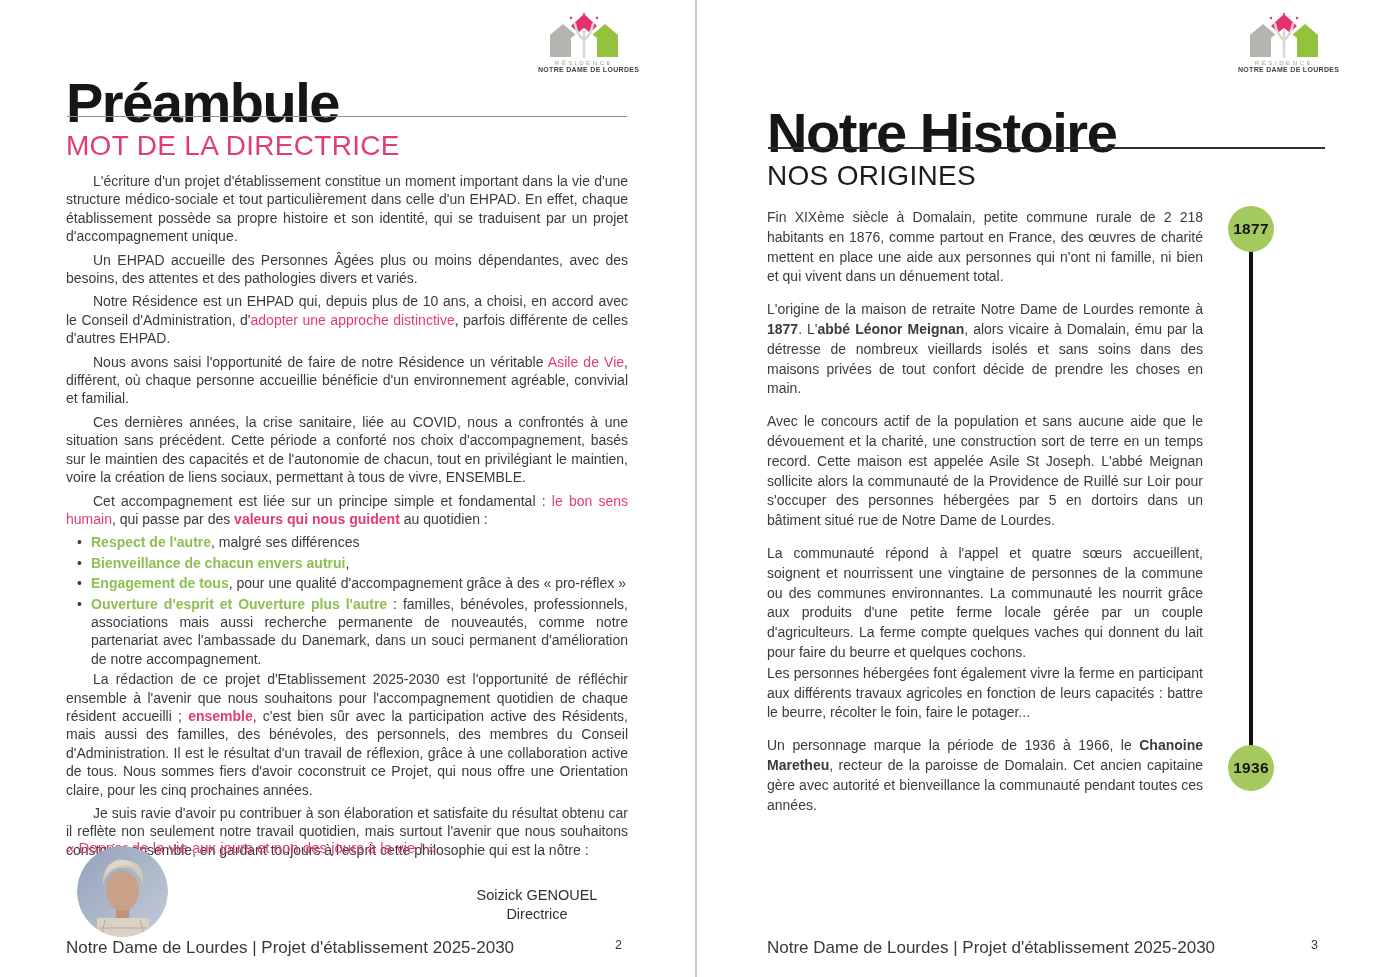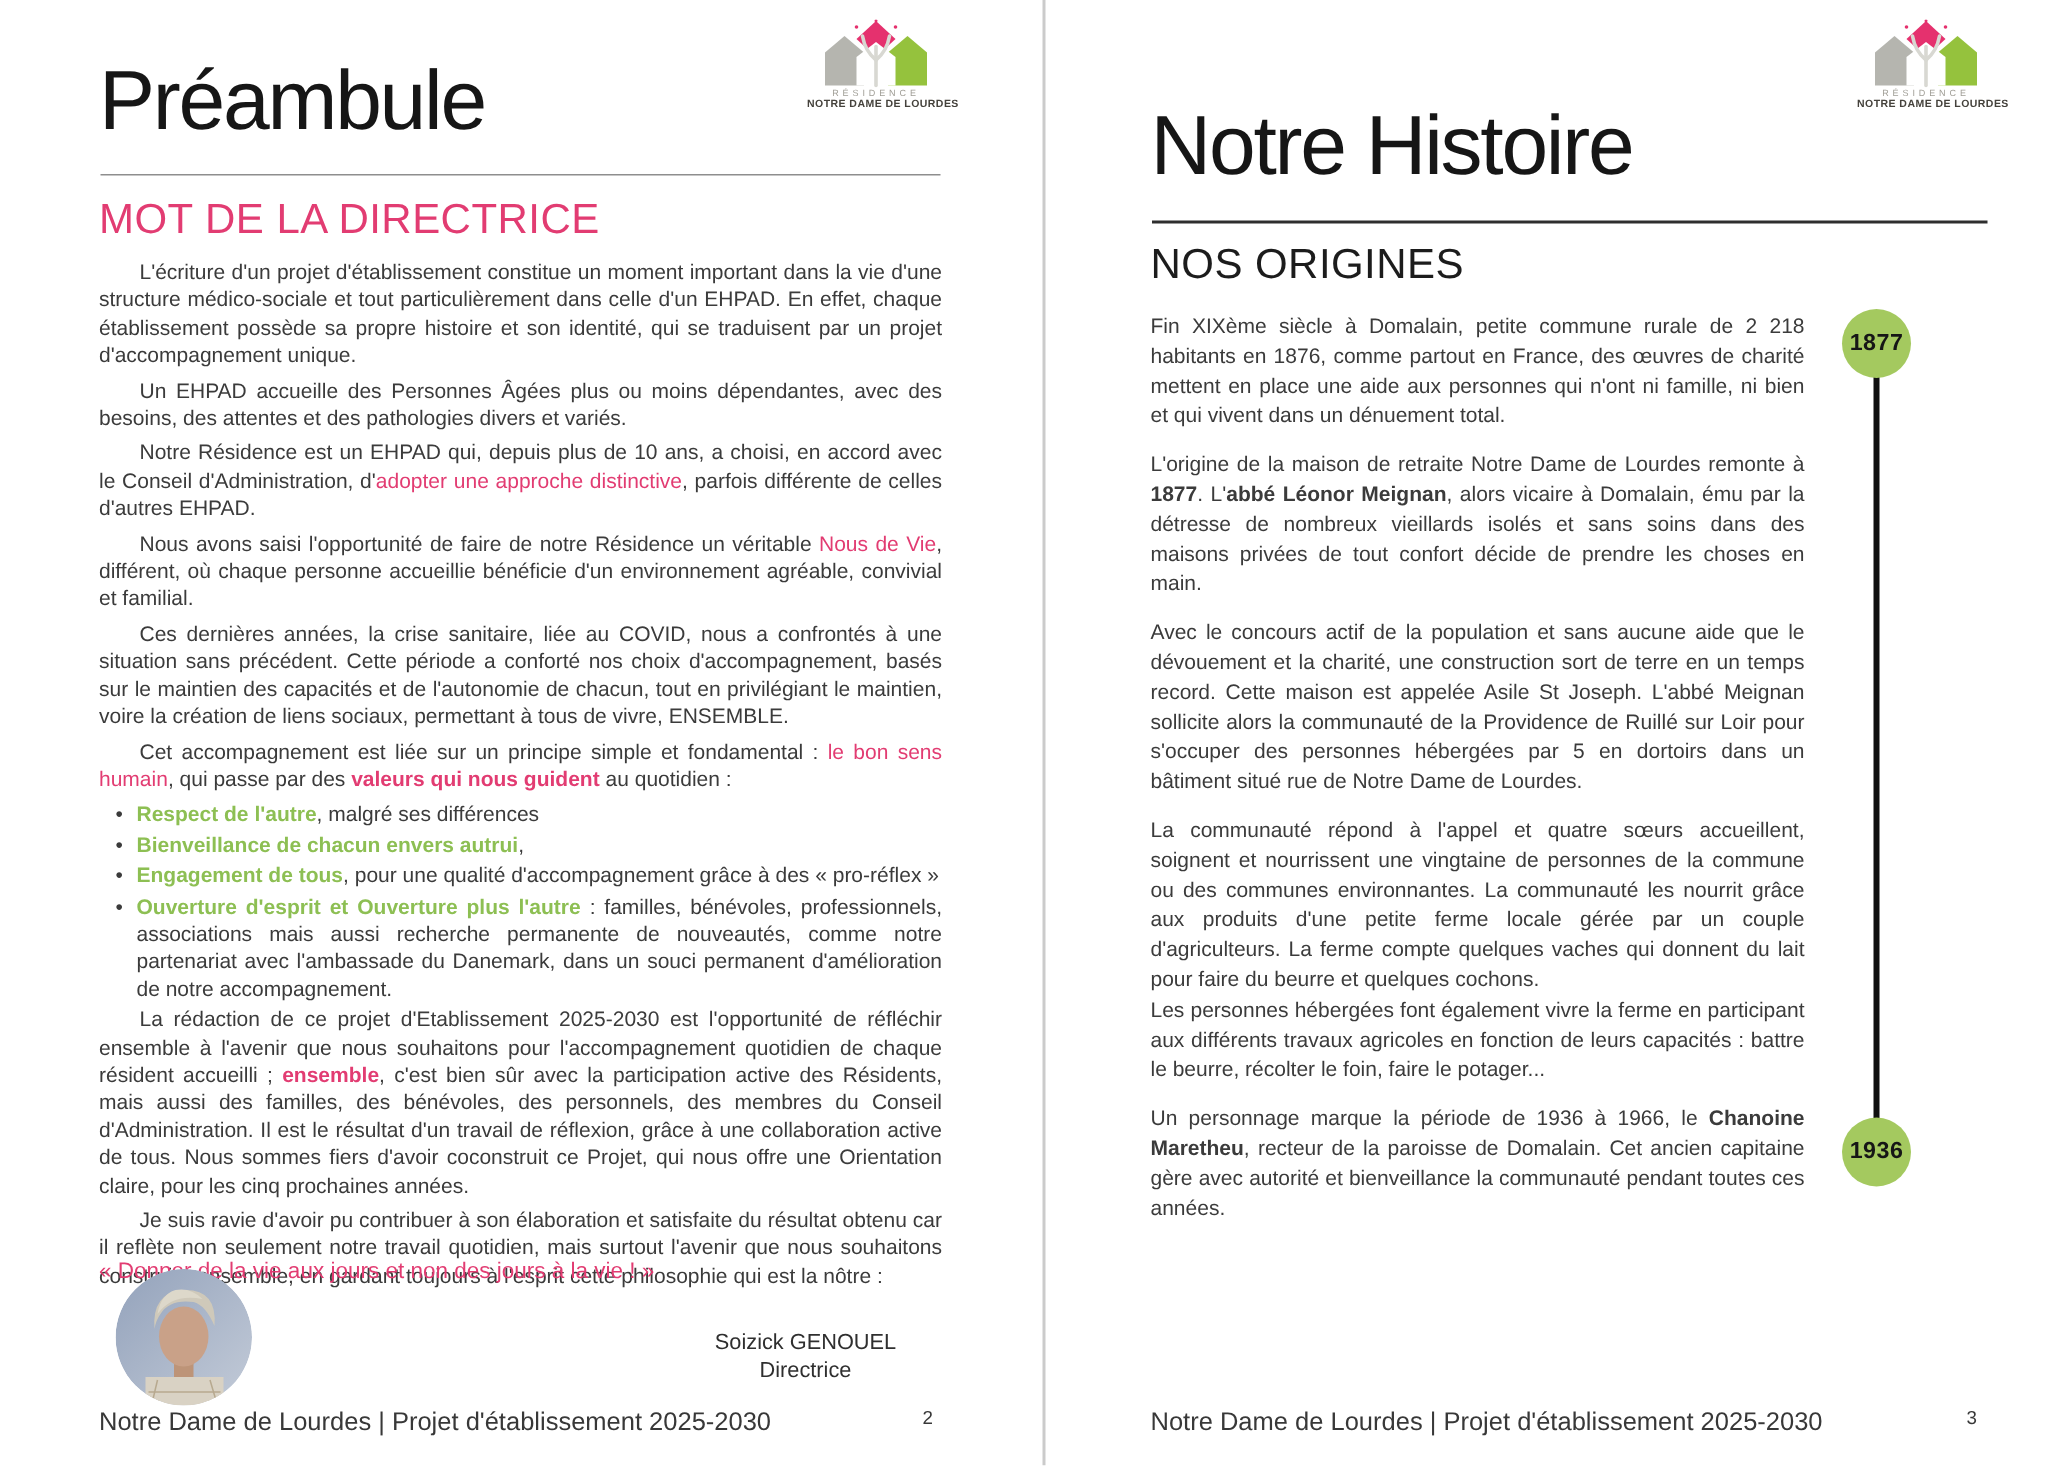--- a/index.html
+++ b/index.html
@@ -20,21 +20,21 @@
   }
   .abs{position:absolute;}
   
   .divider{left:695px;top:0;width:2px;height:977px;background:#cbcbcb;}
   
   .logo{width:92px;text-align:center;}
   .logo svg{display:block;margin:0 auto;}
   .logo .res{font-size:6px;letter-spacing:2.6px;color:#a09e96;margin-top:1px;white-space:nowrap;}
   .logo .nm{font-size:7px;font-weight:700;letter-spacing:.3px;color:#45423c;white-space:nowrap;}
   
-  .h1{font-size:56px;font-weight:400;letter-spacing:-1.5px;color:#161616;line-height:1.05;}
+  .h1{font-size:56px;font-weight:700;letter-spacing:-1.5px;color:#161616;line-height:1.05;margin-top:36px;}
   .rule{height:1px;background:#8e8e8e;}
   .rule.dark{height:2px;background:#2e2e2e;}
   .subtitle{font-size:28px;letter-spacing:.3px;}
   .subtitle.pink{color:var(--pink);}
   .subtitle.black{color:#1c1c1c;}
   
   .bodycol{text-align:justify;}
   .leftbody{width:562px;font-size:14px;line-height:18.4px;}
   .rightbody{width:436px;font-size:14px;line-height:19.8px;}
   .para{margin:0 0 5px 0;}
@@ -91,21 +91,21 @@
   </div>
 
   <div class="abs h1" style="left:66px;top:38px;">Préambule</div>
   <div class="abs rule" style="left:67px;top:116px;width:560px;"></div>
   <div class="abs subtitle pink" style="left:66px;top:130px;">MOT DE LA DIRECTRICE</div>
 
   <div class="abs bodycol leftbody" style="left:66px;top:172px;">
       <p class="para ind"><span class="run-n">L'écriture d'un projet d'établissement constitue un moment important dans la vie d'une structure médico-sociale et tout particulièrement dans celle d'un EHPAD. En effet, chaque établissement possède sa propre histoire et son identité, qui se traduisent par un projet d'accompagnement unique.</span></p>
       <p class="para ind"><span class="run-n">Un EHPAD accueille des Personnes Âgées plus ou moins dépendantes, avec des besoins, des attentes et des pathologies divers et variés.</span></p>
       <p class="para ind"><span class="run-n">Notre Résidence est un EHPAD qui, depuis plus de 10 ans, a choisi, en accord avec le Conseil d'Administration, d'</span><span class="run-pink">adopter une approche distinctive</span><span class="run-n">, parfois différente de celles d'autres EHPAD.</span></p>
-      <p class="para ind"><span class="run-n">Nous avons saisi l'opportunité de faire de notre Résidence un véritable </span><span class="run-pink">Nous de Vie</span><span class="run-n">, différent, où chaque personne accueillie bénéficie d'un environnement agréable, convivial et familial.</span></p>
+      <p class="para ind"><span class="run-n">Nous avons saisi l'opportunité de faire de notre Résidence un véritable </span><span class="run-pink">Asile de Vie</span><span class="run-n">, différent, où chaque personne accueillie bénéficie d'un environnement agréable, convivial et familial.</span></p>
       <p class="para ind"><span class="run-n">Ces dernières années, la crise sanitaire, liée au COVID, nous a confrontés à une situation sans précédent. Cette période a conforté nos choix d'accompagnement, basés sur le maintien des capacités et de l'autonomie de chacun, tout en privilégiant le maintien, voire la création de liens sociaux, permettant à tous de vivre, ENSEMBLE.</span></p>
       <p class="para ind"><span class="run-n">Cet accompagnement est liée sur un principe simple et fondamental : </span><span class="run-pink">le bon sens humain</span><span class="run-n">, qui passe par des </span><span class="run-pinkb">valeurs qui nous guident</span><span class="run-n"> au quotidien :</span></p>
       <p class="para bullet"><span class="dot">•</span><span class="run-greenb">Respect de l'autre</span><span class="run-n">, malgré ses différences</span></p>
       <p class="para bullet"><span class="dot">•</span><span class="run-greenb">Bienveillance de chacun envers autrui</span><span class="run-n">,</span></p>
       <p class="para bullet"><span class="dot">•</span><span class="run-greenb">Engagement de tous</span><span class="run-n">, pour une qualité d'accompagnement grâce à des « pro-réflex »</span></p>
       <p class="para bullet"><span class="dot">•</span><span class="run-greenb">Ouverture d'esprit et Ouverture plus l'autre</span><span class="run-n"> : familles, bénévoles, professionnels, associations mais aussi recherche permanente de nouveautés, comme notre partenariat avec l'ambassade du Danemark, dans un souci permanent d'amélioration de notre accompagnement.</span></p>
       <p class="para ind"><span class="run-n">La rédaction de ce projet d'Etablissement 2025-2030 est l'opportunité de réfléchir ensemble à l'avenir que nous souhaitons pour l'accompagnement quotidien de chaque résident accueilli ; </span><span class="run-pinkb">ensemble</span><span class="run-n">, c'est bien sûr avec la participation active des Résidents, mais aussi des familles, des bénévoles, des personnels, des membres du Conseil d'Administration. Il est le résultat d'un travail de réflexion, grâce à une collaboration active de tous. Nous sommes fiers d'avoir coconstruit ce Projet, qui nous offre une Orientation claire, pour les cinq prochaines années.</span></p>
       <p class="para ind"><span class="run-n">Je suis ravie d'avoir pu contribuer à son élaboration et satisfaite du résultat obtenu car il reflète non seulement notre travail quotidien, mais surtout l'avenir que nous souhaitons construire ensemble, en gardant toujours à l'esprit cette philosophie qui est la nôtre :</span></p>
     </div>
 

